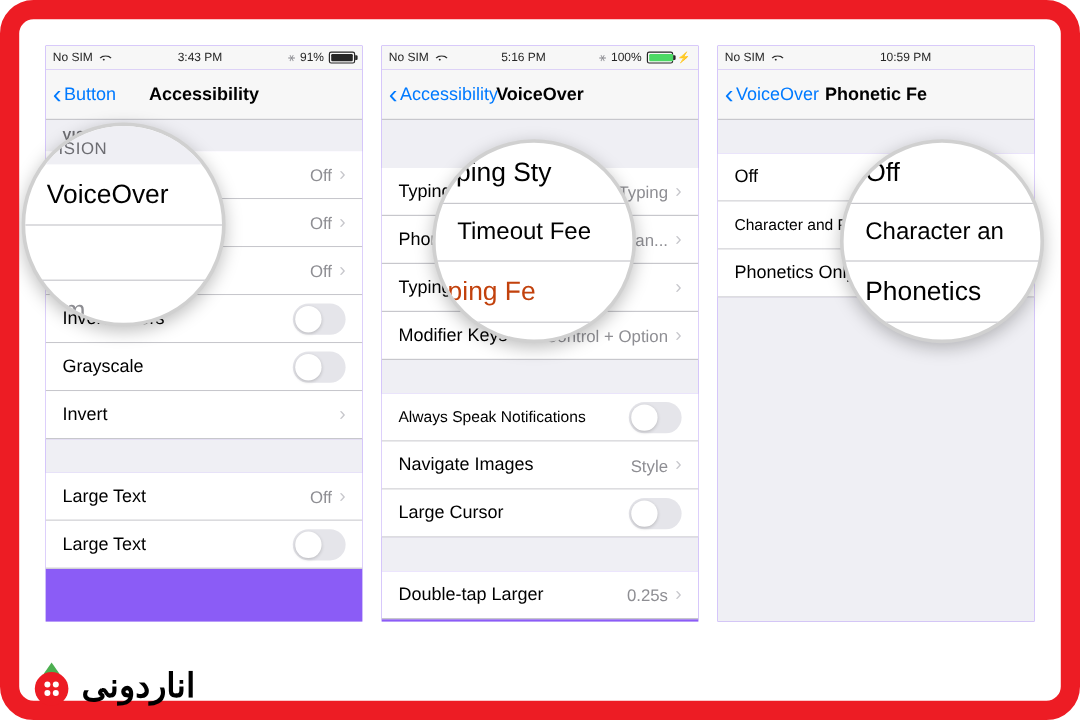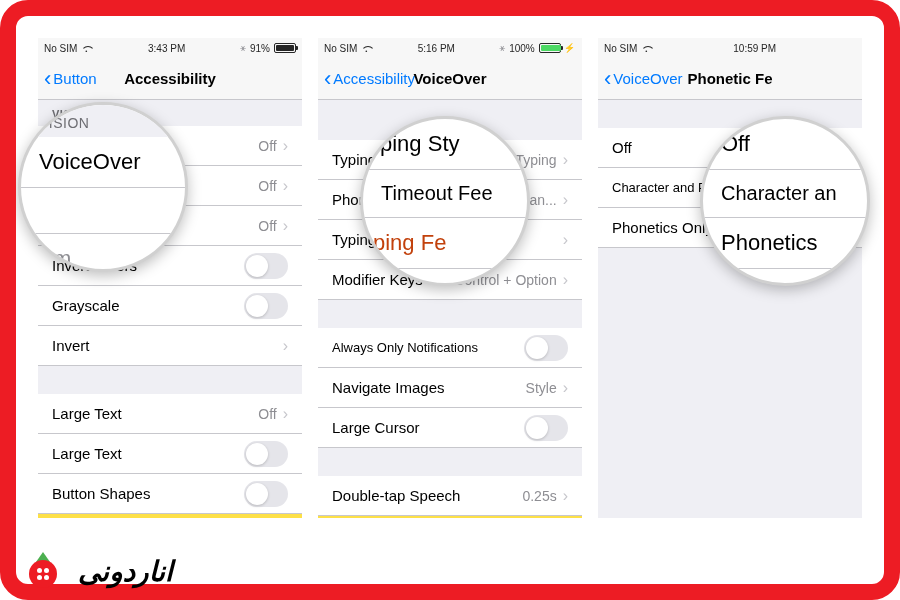--- a/index.html
+++ b/index.html
@@ -1,19 +1,19 @@
 <!DOCTYPE html>
 <html><head>
 <meta charset="utf-8">
 <style>
 * { margin: 0; padding: 0; box-sizing: border-box; font-family: -apple-system, Helvetica, Arial, sans-serif; }
 body { width: 900px; height: 600px; background: #fff; position: relative; overflow: hidden; }
 .red-frame { position: absolute; top: 0; left: 0; width: 900px; height: 600px; border: 16px solid #ed1c24; border-radius: 28px; z-index: 10; pointer-events: none; }
 .phones { position: absolute; top: 38px; left: 38px; width: 824px; height: 480px; display: flex; gap: 16px; }
-.phone { flex: 1; background: #fde047; overflow: hidden; position: relative; }
+.phone { flex: 1; background: #8b5cf6; overflow: hidden; position: relative; }
 .statusbar { background: #f7f7f7; height: 20px; display: flex; align-items: center; justify-content: space-between; padding: 0 6px; font-size: 10px; color: #262626; }
 .sb-left, .sb-right { display: flex; align-items: center; gap: 4px; }
 .wifi { width: 12px; height: 8px; position: relative; }
 .wifi::before { content: ""; position: absolute; width: 12px; height: 12px; border: 1.5px solid #262626; border-radius: 50%; border-left-color: transparent; border-right-color: transparent; border-bottom-color: transparent; transform: rotate(0deg); top: 2px; left: 0; }
 .wifi::after { content: "•"; position: absolute; font-size: 6px; left: 4px; top: 4px; }
 .battery { width: 22px; height: 10px; border: 1px solid #262626; border-radius: 2px; position: relative; }
 .battery::after { content: ""; position: absolute; right: -3px; top: 2px; width: 2px; height: 4px; background: #262626; border-radius: 0 1px 1px 0; }
 .battery-fill { position: absolute; left: 1px; top: 1px; bottom: 1px; background: #262626; border-radius: 1px; }
 .battery-green .battery-fill { background: #4cd964; }
 .navbar { background: #f7f7f7; height: 42px; border-bottom: 1px solid #c7c7cc; display: flex; align-items: center; padding: 0 6px; position: relative; }
@@ -26,21 +26,21 @@
 .row-label { flex: 1; }
 .row-value { color: #8e8e93; font-size: 14px; }
 .chevron { color: #c7c7cc; font-size: 16px; margin-left: 6px; font-weight: 300; }
 .toggle { width: 44px; height: 26px; background: #e5e5ea; border-radius: 13px; position: relative; }
 .toggle::after { content: ""; position: absolute; width: 22px; height: 22px; border-radius: 50%; background: #fff; top: 2px; left: 2px; box-shadow: 0 1px 3px rgba(0,0,0,0.2); }
 .spacer { height: 28px; background: #efeff4; }
 .magnifier { position: absolute; border-radius: 50%; border: 3px solid #d0d0d0; box-shadow: 0 4px 14px rgba(0,0,0,0.25), inset 0 0 10px rgba(255,255,255,0.6); background: #fff; overflow: hidden; z-index: 5; }
 .mag-row { padding: 12px 18px; font-size: 22px; color: #000; border-bottom: 0.5px solid #c7c7cc; white-space: nowrap; }
 .mag-header { padding: 10px 18px 6px; font-size: 14px; color: #6d6d72; letter-spacing: 0.5px; background: #efeff4; white-space: nowrap; }
 .logo { position: absolute; bottom: 12px; left: 26px; z-index: 11; display: flex; align-items: center; }
-.logo-text { font-size: 28px; font-weight: 900; color: #000; margin-left: 18px; font-family: Tahoma, Arial, sans-serif; font-style: italic; }
+.logo-text { font-size: 28px; font-weight: 900; color: #000; margin-left: 8px; font-family: Tahoma, Arial, sans-serif; }
 .pomegranate { width: 34px; height: 34px; position: relative; }
 .pom-body { width: 28px; height: 28px; background: #ed1c24; border-radius: 50%; position: absolute; bottom: 0; left: 3px; }
 .pom-crown { position: absolute; top: -2px; left: 10px; width: 0; height: 0; border-left: 7px solid transparent; border-right: 7px solid transparent; border-bottom: 10px solid #4caf50; }
 .pom-seed { width: 5px; height: 5px; background: #fff; border-radius: 50%; position: absolute; }
 </style>
 </head>
 <body>
 
 <div class="red-frame"></div>
 
@@ -100,24 +100,20 @@
     </div>
     <div class="spacer"></div>
     <div class="list">
       <div class="row">
           <span class="row-label">Large Text</span>
           <span class="row-value">Off</span>
           <span class="chevron">›</span>
         </div>
       <div class="row">
           <span class="row-label">Large Text</span>
-          <span class="toggle"></span>
-        </div>
-      <div class="row">
-          <span class="row-label">Button Shapes</span>
           <span class="toggle"></span>
         </div>
     </div>
   </div>
 
   <div class="phone">
     <div class="statusbar">
       <div class="sb-left">
         <span>No SIM</span>
         <span class="wifi"></span>
@@ -157,37 +153,37 @@
         </div>
       <div class="row">
           <span class="row-label">Modifier Keys</span>
           <span class="row-value">Control + Option</span>
           <span class="chevron">›</span>
         </div>
     </div>
     <div class="spacer"></div>
     <div class="list">
       <div class="row">
-          <span class="row-label" style="font-size:13px">Always Only Notifications</span>
+          <span class="row-label" style="font-size:13px">Always Speak Notifications</span>
           <span class="toggle"></span>
         </div>
       <div class="row">
           <span class="row-label">Navigate Images</span>
           <span class="row-value">Style</span>
           <span class="chevron">›</span>
         </div>
       <div class="row">
           <span class="row-label">Large Cursor</span>
           <span class="toggle"></span>
         </div>
     </div>
     <div class="spacer"></div>
     <div class="list">
       <div class="row">
-          <span class="row-label">Double-tap Speech</span>
+          <span class="row-label">Double-tap Larger</span>
           <span class="row-value">0.25s</span>
           <span class="chevron">›</span>
         </div>
     </div>
   </div>
 
   <div class="phone">
     <div class="statusbar">
       <div class="sb-left">
         <span>No SIM</span>

